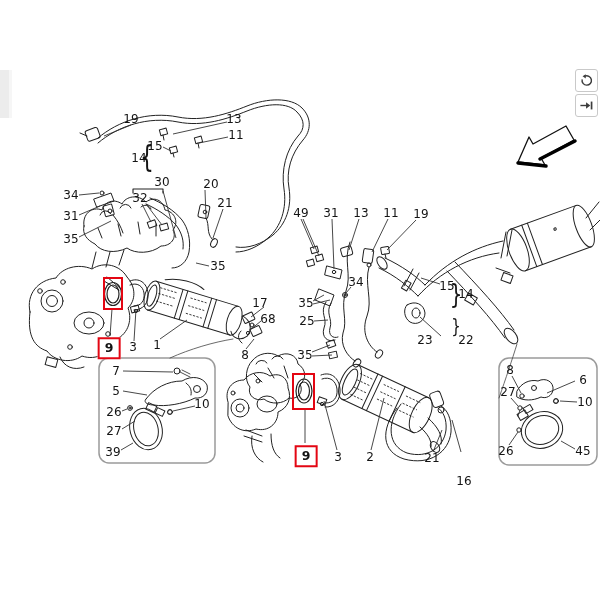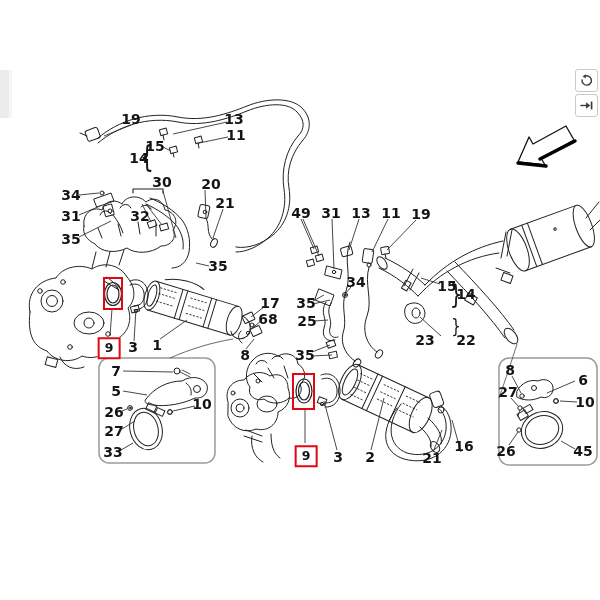--- a/index.html
+++ b/index.html
@@ -15,21 +15,21 @@
     background:#fff;border:1px solid #c9c9c9;border-radius:3px;
     display:flex;align-items:center;justify-content:center;padding:0;cursor:pointer;
   }
   #btn-reset{left:575px;top:69px;}
   #btn-forward{left:575px;top:94px;}
 
   #art,#leader-layer{position:absolute;left:0;top:0;width:600px;height:600px;}
 
   .c-label{
     position:absolute;transform:translate(-50%,-50%);
-    font-size:14px;font-weight:700;color:#141414;line-height:1;white-space:nowrap;
+    font-size:12px;font-weight:400;color:#141414;line-height:1;white-space:nowrap;
   }
   .brace{
     position:absolute;font-weight:400;color:#141414;line-height:1;
     font-family:"DejaVu Sans", sans-serif;
   }
   .red-box{
     position:absolute;border:2.5px solid var(--red);box-sizing:border-box;background:transparent;
   }
   .red-label{
     position:absolute;transform:translate(-50%,-50%);
@@ -326,55 +326,55 @@
     <line x1="305" y1="410" x2="305" y2="443" stroke="#333" stroke-width="0.9"></line>
   </svg>
 
 <div id="callouts">
     <div class="c-label" style="left: 131px; top: 119px;">19</div>
     <div class="c-label" style="left: 234px; top: 119px;">13</div>
     <div class="c-label" style="left: 236px; top: 135px;">11</div>
     <div class="c-label" style="left: 155px; top: 146px;">15</div>
     <div class="c-label" style="left: 139px; top: 158px;">14</div>
     <div class="c-label" style="left: 162px; top: 182px;">30</div>
-    <div class="c-label" style="left: 140px; top: 216px;">32</div>
+    <div class="c-label" style="left: 140px; top: 198px;">32</div>
     <div class="c-label" style="left: 211px; top: 184px;">20</div>
     <div class="c-label" style="left: 225px; top: 203px;">21</div>
     <div class="c-label" style="left: 71px; top: 195px;">34</div>
     <div class="c-label" style="left: 71px; top: 216px;">31</div>
     <div class="c-label" style="left: 71px; top: 239px;">35</div>
     <div class="c-label" style="left: 218px; top: 266px;">35</div>
-    <div class="c-label" style="left: 270px; top: 303px;">17</div>
+    <div class="c-label" style="left: 260px; top: 303px;">17</div>
     <div class="c-label" style="left: 268px; top: 319px;">68</div>
     <div class="c-label" style="left: 245px; top: 355px;">8</div>
     <div class="c-label" style="left: 133px; top: 347px;">3</div>
     <div class="c-label" style="left: 157px; top: 345px;">1</div>
     <div class="c-label" style="left: 116px; top: 371px;">7</div>
     <div class="c-label" style="left: 116px; top: 391px;">5</div>
     <div class="c-label" style="left: 114px; top: 412px;">26</div>
     <div class="c-label" style="left: 114px; top: 431px;">27</div>
-    <div class="c-label" style="left: 113px; top: 452px;">33</div>
+    <div class="c-label" style="left: 113px; top: 452px;">39</div>
     <div class="c-label" style="left: 202px; top: 404px;">10</div>
     <div class="c-label" style="left: 301px; top: 213px;">49</div>
     <div class="c-label" style="left: 331px; top: 213px;">31</div>
     <div class="c-label" style="left: 361px; top: 213px;">13</div>
     <div class="c-label" style="left: 391px; top: 213px;">11</div>
     <div class="c-label" style="left: 421px; top: 214px;">19</div>
     <div class="c-label" style="left: 356px; top: 282px;">34</div>
     <div class="c-label" style="left: 306px; top: 303px;">35</div>
     <div class="c-label" style="left: 307px; top: 321px;">25</div>
     <div class="c-label" style="left: 305px; top: 355px;">35</div>
     <div class="c-label" style="left: 447px; top: 286px;">15</div>
     <div class="c-label" style="left: 466px; top: 294px;">14</div>
     <div class="c-label" style="left: 425px; top: 340px;">23</div>
     <div class="c-label" style="left: 466px; top: 340px;">22</div>
     <div class="c-label" style="left: 338px; top: 457px;">3</div>
     <div class="c-label" style="left: 370px; top: 457px;">2</div>
     <div class="c-label" style="left: 432px; top: 458px;">21</div>
-    <div class="c-label" style="left: 464px; top: 446px;">16</div>
+    <div class="c-label" style="left: 464px; top: 481px;">16</div>
     <div class="c-label" style="left: 510px; top: 370px;">8</div>
     <div class="c-label" style="left: 583px; top: 380px;">6</div>
     <div class="c-label" style="left: 508px; top: 392px;">27</div>
     <div class="c-label" style="left: 585px; top: 402px;">10</div>
     <div class="c-label" style="left: 506px; top: 451px;">26</div>
     <div class="c-label" style="left: 583px; top: 451px;">45</div>
     <div class="brace" style="left: 147px; top: 157px; font-size: 22px; transform: translate(-50%, -50%) scaleY(1.4);">{</div>
     <div class="brace" style="left: 456px; top: 294px; font-size: 20px; transform: translate(-50%, -50%) scaleY(1.35);">}</div>
     <div class="brace" style="left: 456px; top: 327px; font-size: 15px; transform: translate(-50%, -50%) scaleY(1.3);">}</div>
     <div class="red-box" style="left: 103px; top: 277px; width: 20px; height: 33px;"></div>

